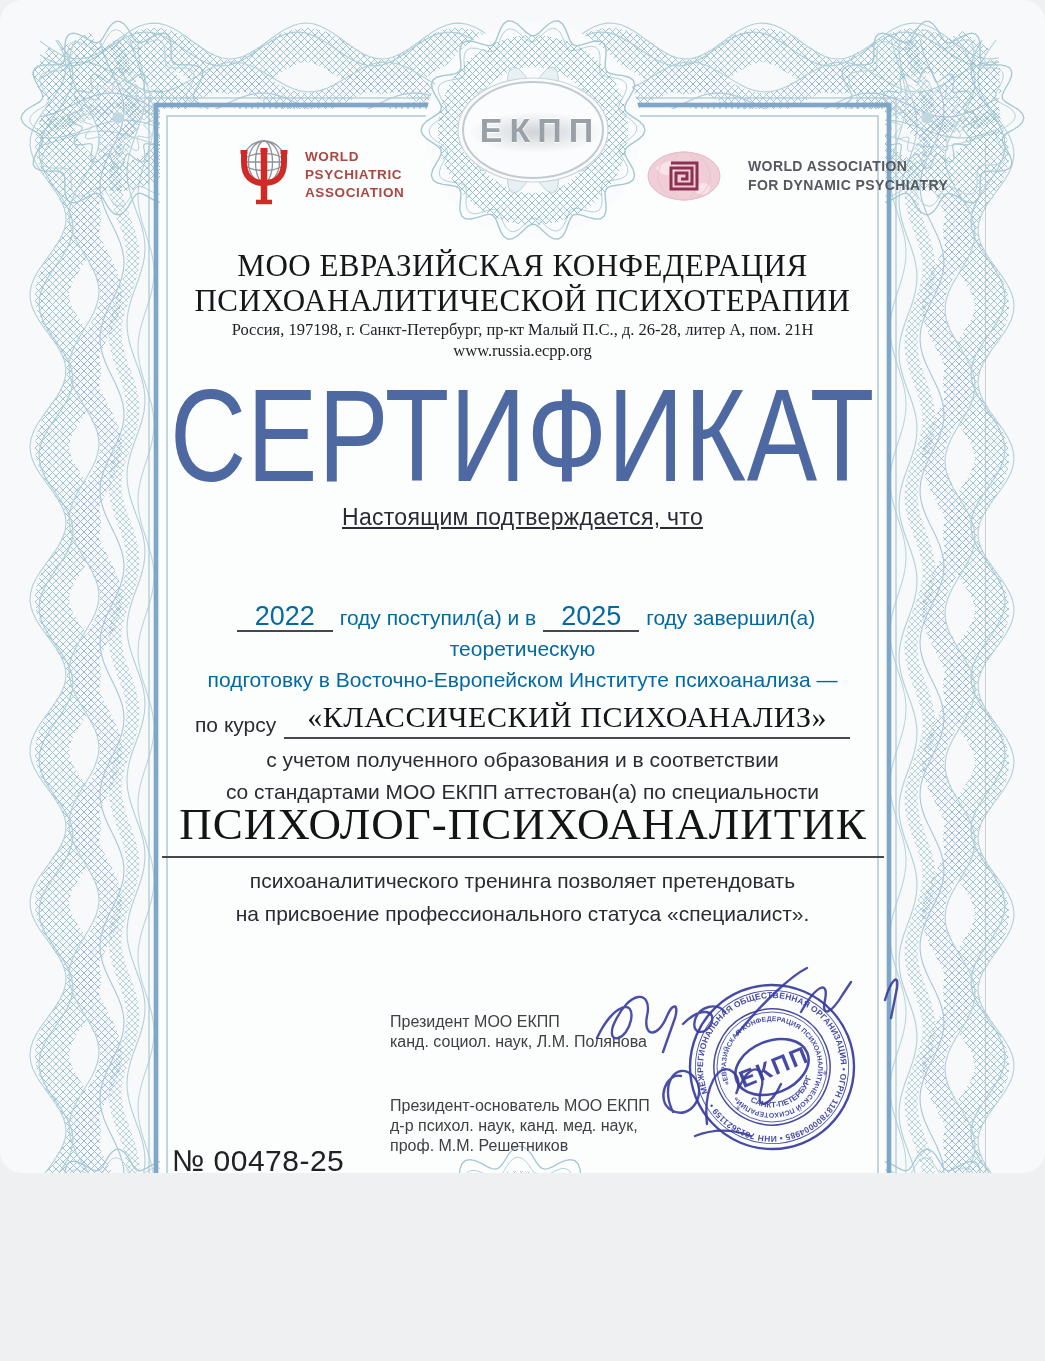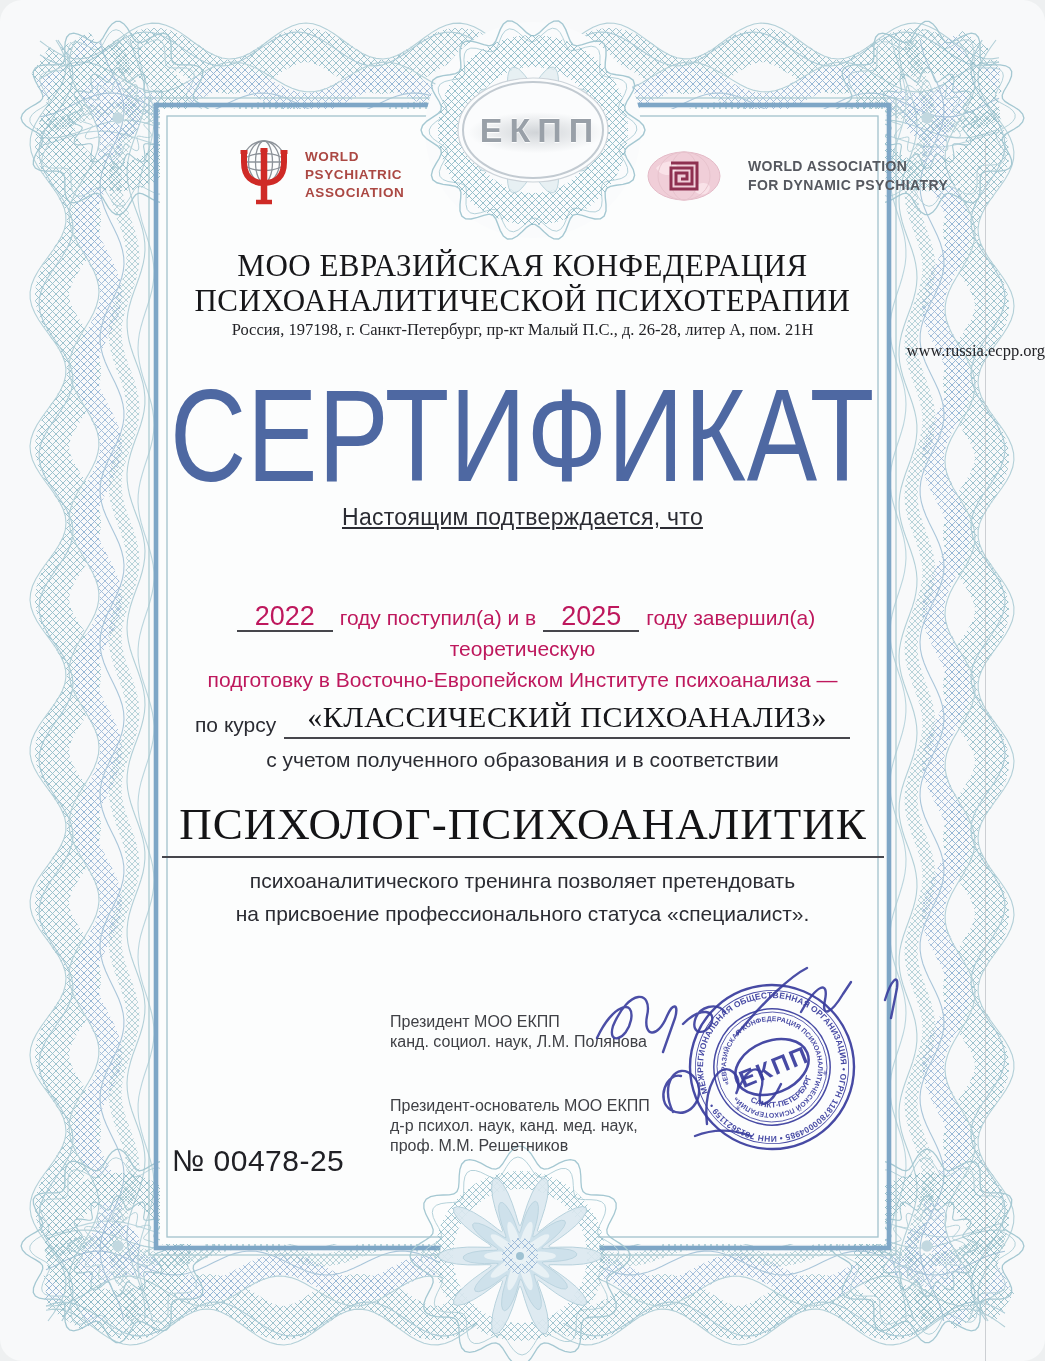--- a/index.html
+++ b/index.html
@@ -1,50 +1,50 @@
 <!DOCTYPE html>
 <html><head>
 <meta charset="utf-8">
 <style>
   html,body{margin:0;padding:0;}
   body{background:#eef0f1;}
-  .page{position:relative;width:1045px;height:1361px;background:#f8f9fa;overflow:hidden;
+  .page{position:relative;width:1045px;height:1173px;background:#f8f9fa;overflow:hidden;
         font-family:"Liberation Sans",sans-serif;margin:0 auto;border-radius:22px;}
   #border-svg{position:absolute;left:0;top:0;z-index:0;}
   .scan-line{position:absolute;left:985px;top:140px;width:1px;height:1221px;background:#b9bdc2;opacity:.7;z-index:1;}
 
   .medallion-label{position:absolute;left:457px;top:104px;width:152px;height:52px;line-height:52px;z-index:2;
      text-align:center;font-size:34px;font-weight:700;letter-spacing:7px;padding-left:7px;color:#99a0a8;
      background:radial-gradient(ellipse 60% 55% at 50% 55%, rgba(150,157,164,.42), rgba(150,157,164,0) 72%);
      text-shadow:0 1px 1px #fff,0 -1px 1px #fff;}
 
   .content{position:absolute;left:0;top:0;width:1045px;height:1361px;z-index:3;}
 
   .wpa{position:absolute;left:232px;top:138px;display:flex;align-items:flex-start;gap:9px;}
   .wpa-text{font-size:13.5px;line-height:18px;font-weight:700;color:#ab4843;letter-spacing:.6px;padding-top:10px;}
   .wadp{position:absolute;left:646px;top:150px;display:flex;align-items:center;gap:26px;}
   .wadp-text{font-size:14px;line-height:19px;font-weight:700;color:#55585f;letter-spacing:.4px;}
 
   .org-name{position:absolute;left:0;top:248px;width:100%;text-align:center;
      font-family:"Liberation Serif",serif;font-size:31px;line-height:35px;color:#17171a;letter-spacing:.5px;}
   .org-address{position:absolute;left:0;top:320px;width:100%;text-align:center;
      font-family:"Liberation Serif",serif;font-size:16.5px;color:#232327;}
-  .org-site{position:absolute;left:0;top:341px;width:100%;text-align:right;
+  .org-site{position:absolute;left:0;top:341px;width:100%;text-align:center;
      font-family:"Liberation Serif",serif;font-size:16.5px;color:#232327;}
 
   .title{position:absolute;left:0;top:370px;width:100%;text-align:center;font-size:132px;line-height:1;
      font-weight:400;color:#4e68a2;transform:scaleX(.8);letter-spacing:1px;}
 
   .confirm{position:absolute;left:0;top:504px;width:100%;text-align:center;font-size:23px;color:#2b2c33;letter-spacing:.3px;text-decoration:underline;}
 
   .name{position:absolute;left:185px;top:546px;width:675px;text-align:center;
      font-family:"Liberation Serif",serif;font-size:40px;color:#141416;letter-spacing:.5px;
      padding-bottom:8px;border-bottom:2px solid #46464c;}
 
-  .p1{position:absolute;left:175px;top:602px;width:695px;text-align:center;font-size:21px;color:#be185d;}
+  .p1{position:absolute;left:175px;top:602px;width:695px;text-align:center;font-size:21px;color:#0369a1;}
   .p1 .line{line-height:31px;}
   .blank{display:inline-block;min-width:96px;border-bottom:2px solid #46464c;font-size:27px;line-height:27px;
      text-align:center;margin:0 7px;vertical-align:baseline;}
 
   .course{position:absolute;left:195px;top:700px;width:655px;display:flex;align-items:flex-end;font-size:21px;color:#2b2c33;}
   .course .lbl{padding:0 8px 2px 0;white-space:nowrap;}
   .cline{flex:1;text-align:center;border-bottom:2px solid #46464c;font-family:"Liberation Serif",serif;
      font-size:30px;color:#16161a;letter-spacing:.5px;padding-bottom:3px;white-space:nowrap;}
 
   .p2{position:absolute;left:175px;top:744px;width:695px;text-align:center;font-size:21px;line-height:32px;color:#2b2c33;}
@@ -233,20 +233,21 @@
       <div class="line">подготовку в Восточно-Европейском Институте психоанализа —</div>
     </div>
 
     <div class="course">
       <span class="lbl">по курсу</span>
       <span class="cline">«КЛАССИЧЕСКИЙ ПСИХОАНАЛИЗ»</span>
     </div>
 
     <div class="p2">
       <div>с учетом полученного образования и в соответствии</div>
+      <div>со стандартами МОО ЕКПП аттестован(а) по специальности</div>
     </div>
 
     <div class="spec">ПСИХОЛОГ-ПСИХОАНАЛИТИК</div>
 
     <div class="p3">
       <div>психоаналитического тренинга позволяет претендовать</div>
       <div>на присвоение профессионального статуса «специалист».</div>
     </div>
 
     <div class="sig sig1">

